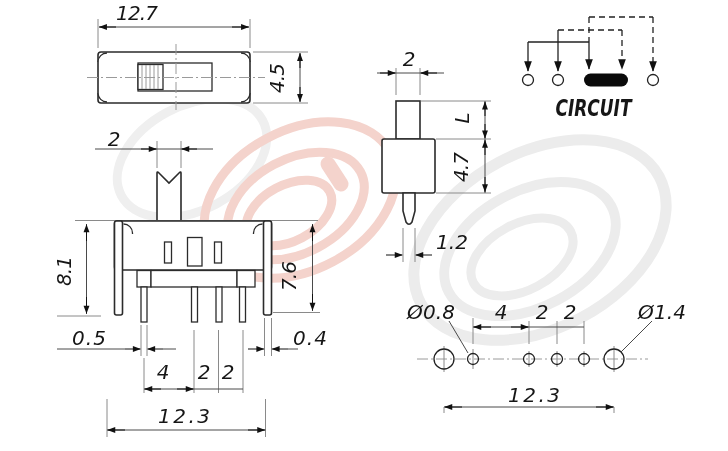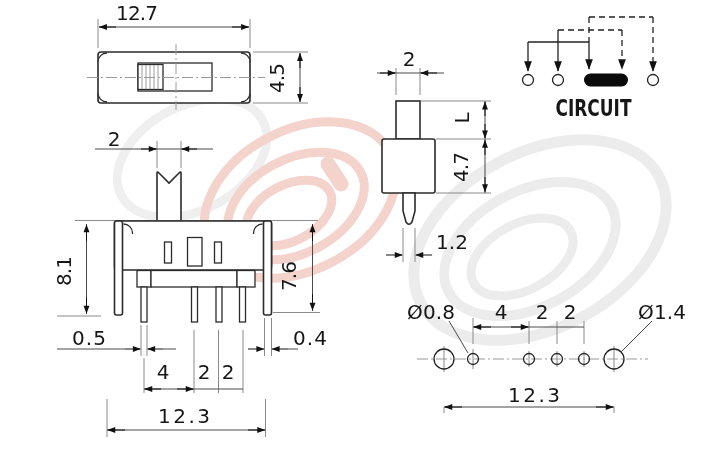--- a/index.html
+++ b/index.html
@@ -1,17 +1,17 @@
 <!DOCTYPE html>
 <html><head>
 <meta charset="utf-8">
 <style>
   html,body{margin:0;padding:0;background:#fff;}
   #canvas{position:relative;width:728px;height:451px;background:#ffffff;overflow:hidden;
-          font-family:"DejaVu Sans", sans-serif;}
+          font-family:"DejaVu Sans", sans-serif;font-style:italic;}
   svg{position:absolute;left:0;top:0;}
   text{fill:#161616;font-family:"DejaVu Sans", sans-serif;}
   .part{stroke:#2b2b2b;stroke-width:1.6;fill:#ffffff;}
   .part2{stroke:#2b2b2b;stroke-width:1.3;fill:#ffffff;}
   .ext{stroke:#8a8a8a;stroke-width:1;fill:none;}
   .dim{stroke:#4a4a4a;stroke-width:1;fill:none;}
   .arr{stroke:#111;stroke-width:1;fill:none;}
   .cl{stroke:#9a9a9a;stroke-width:1;fill:none;stroke-dasharray:11 3 2 3;}
   .cir{stroke:#222;stroke-width:1.3;fill:none;}
   .cird{stroke:#222;stroke-width:1.3;fill:none;stroke-dasharray:6 4;}

